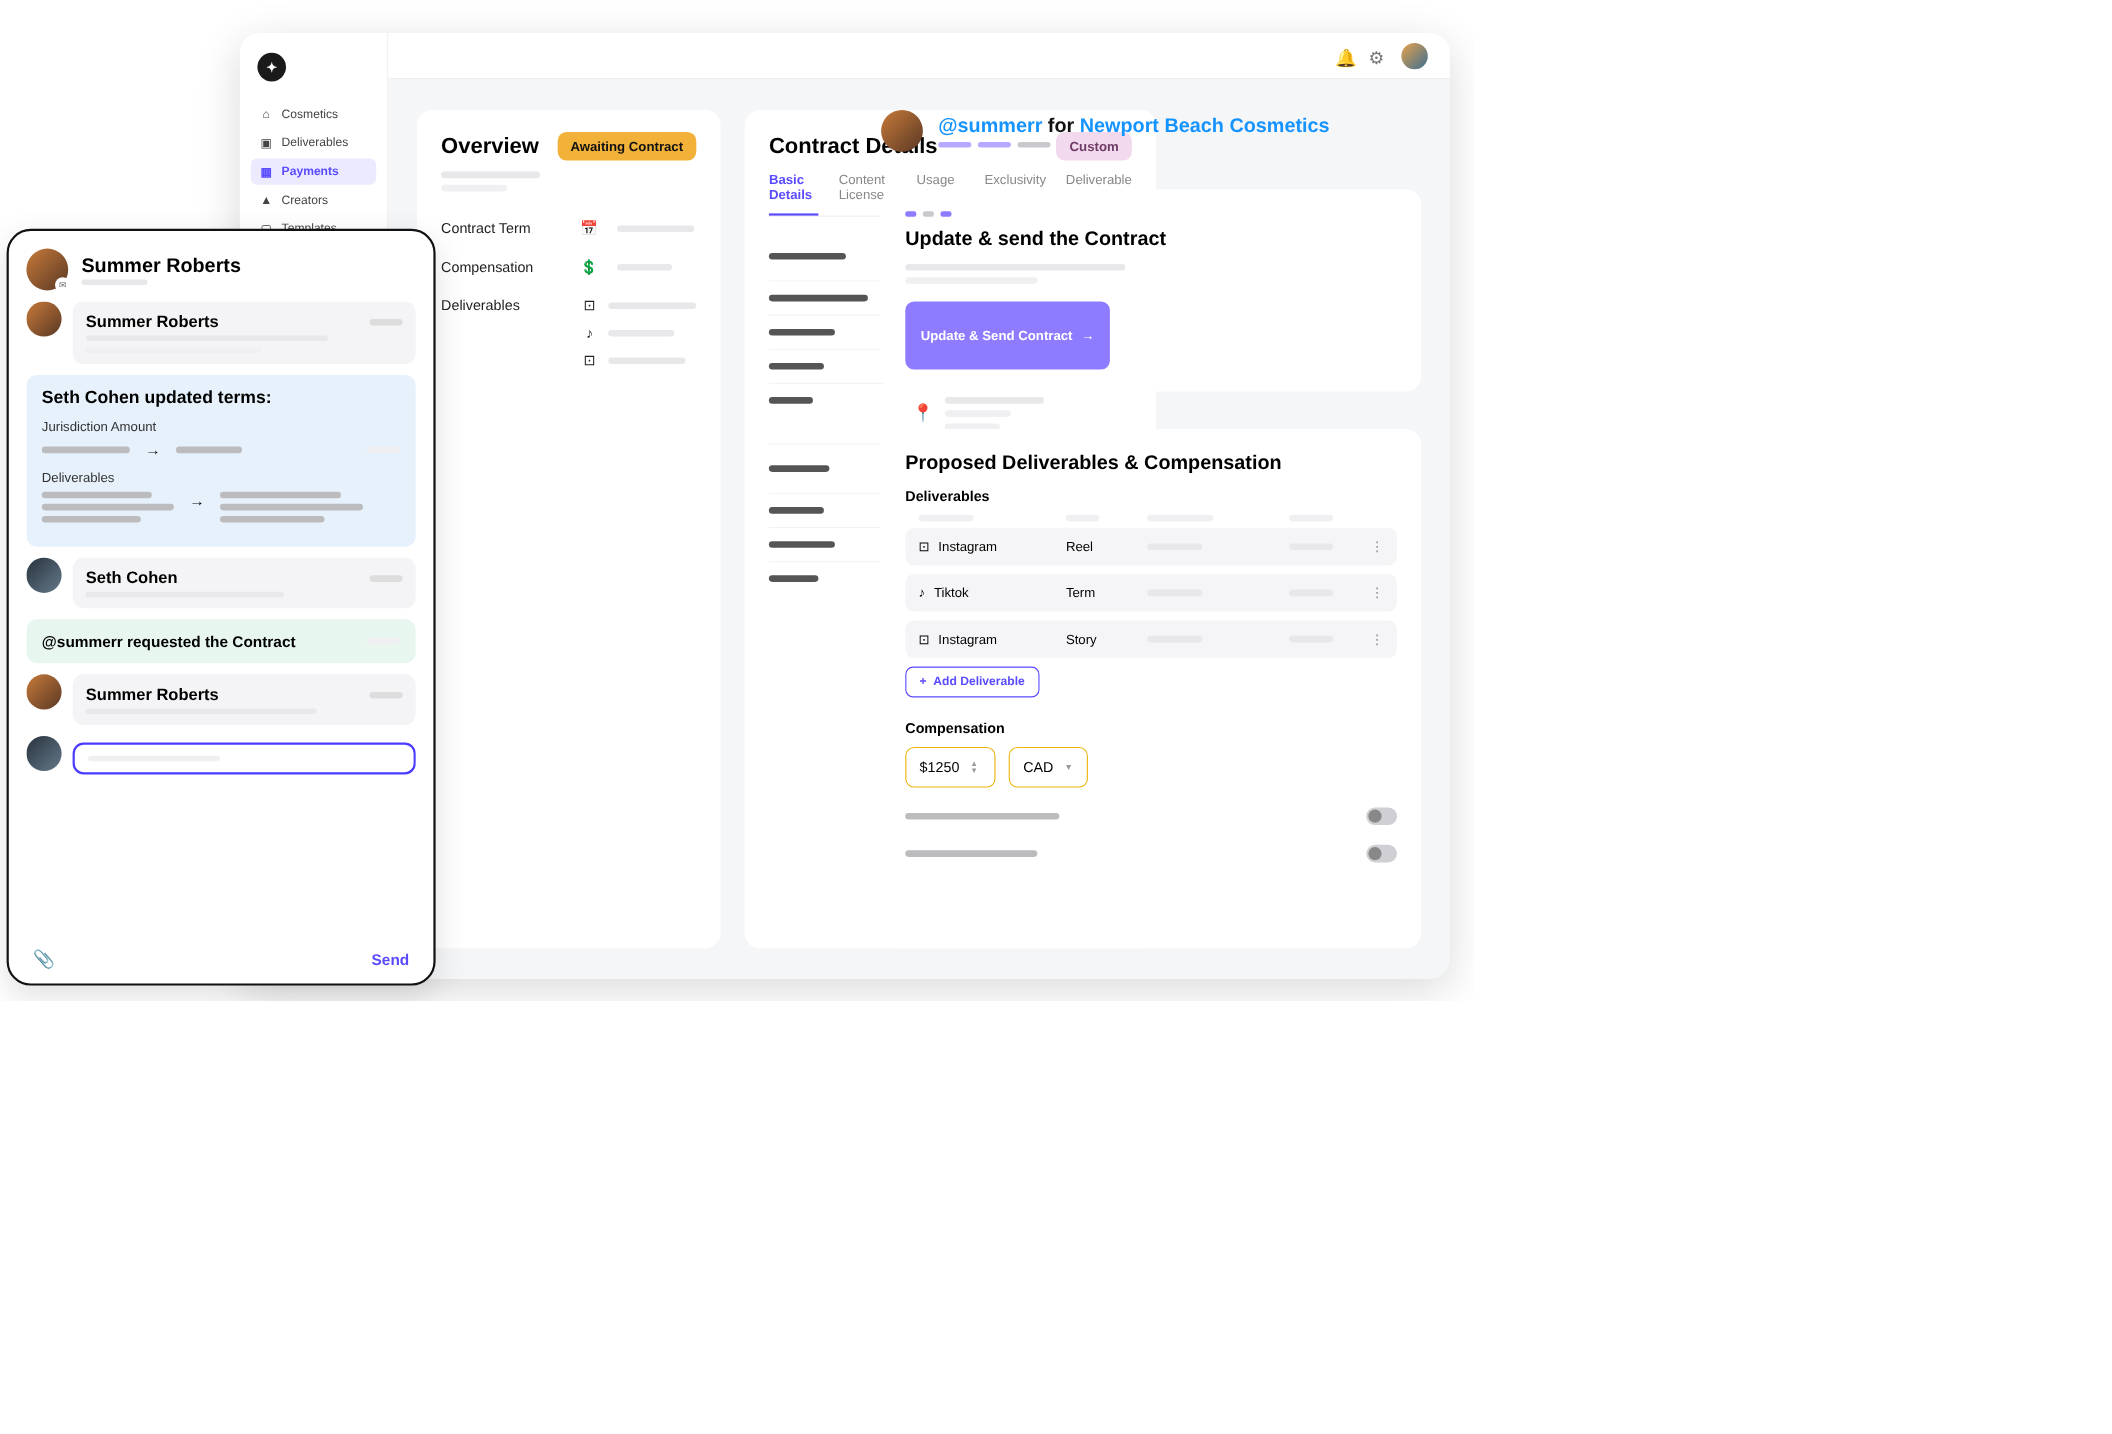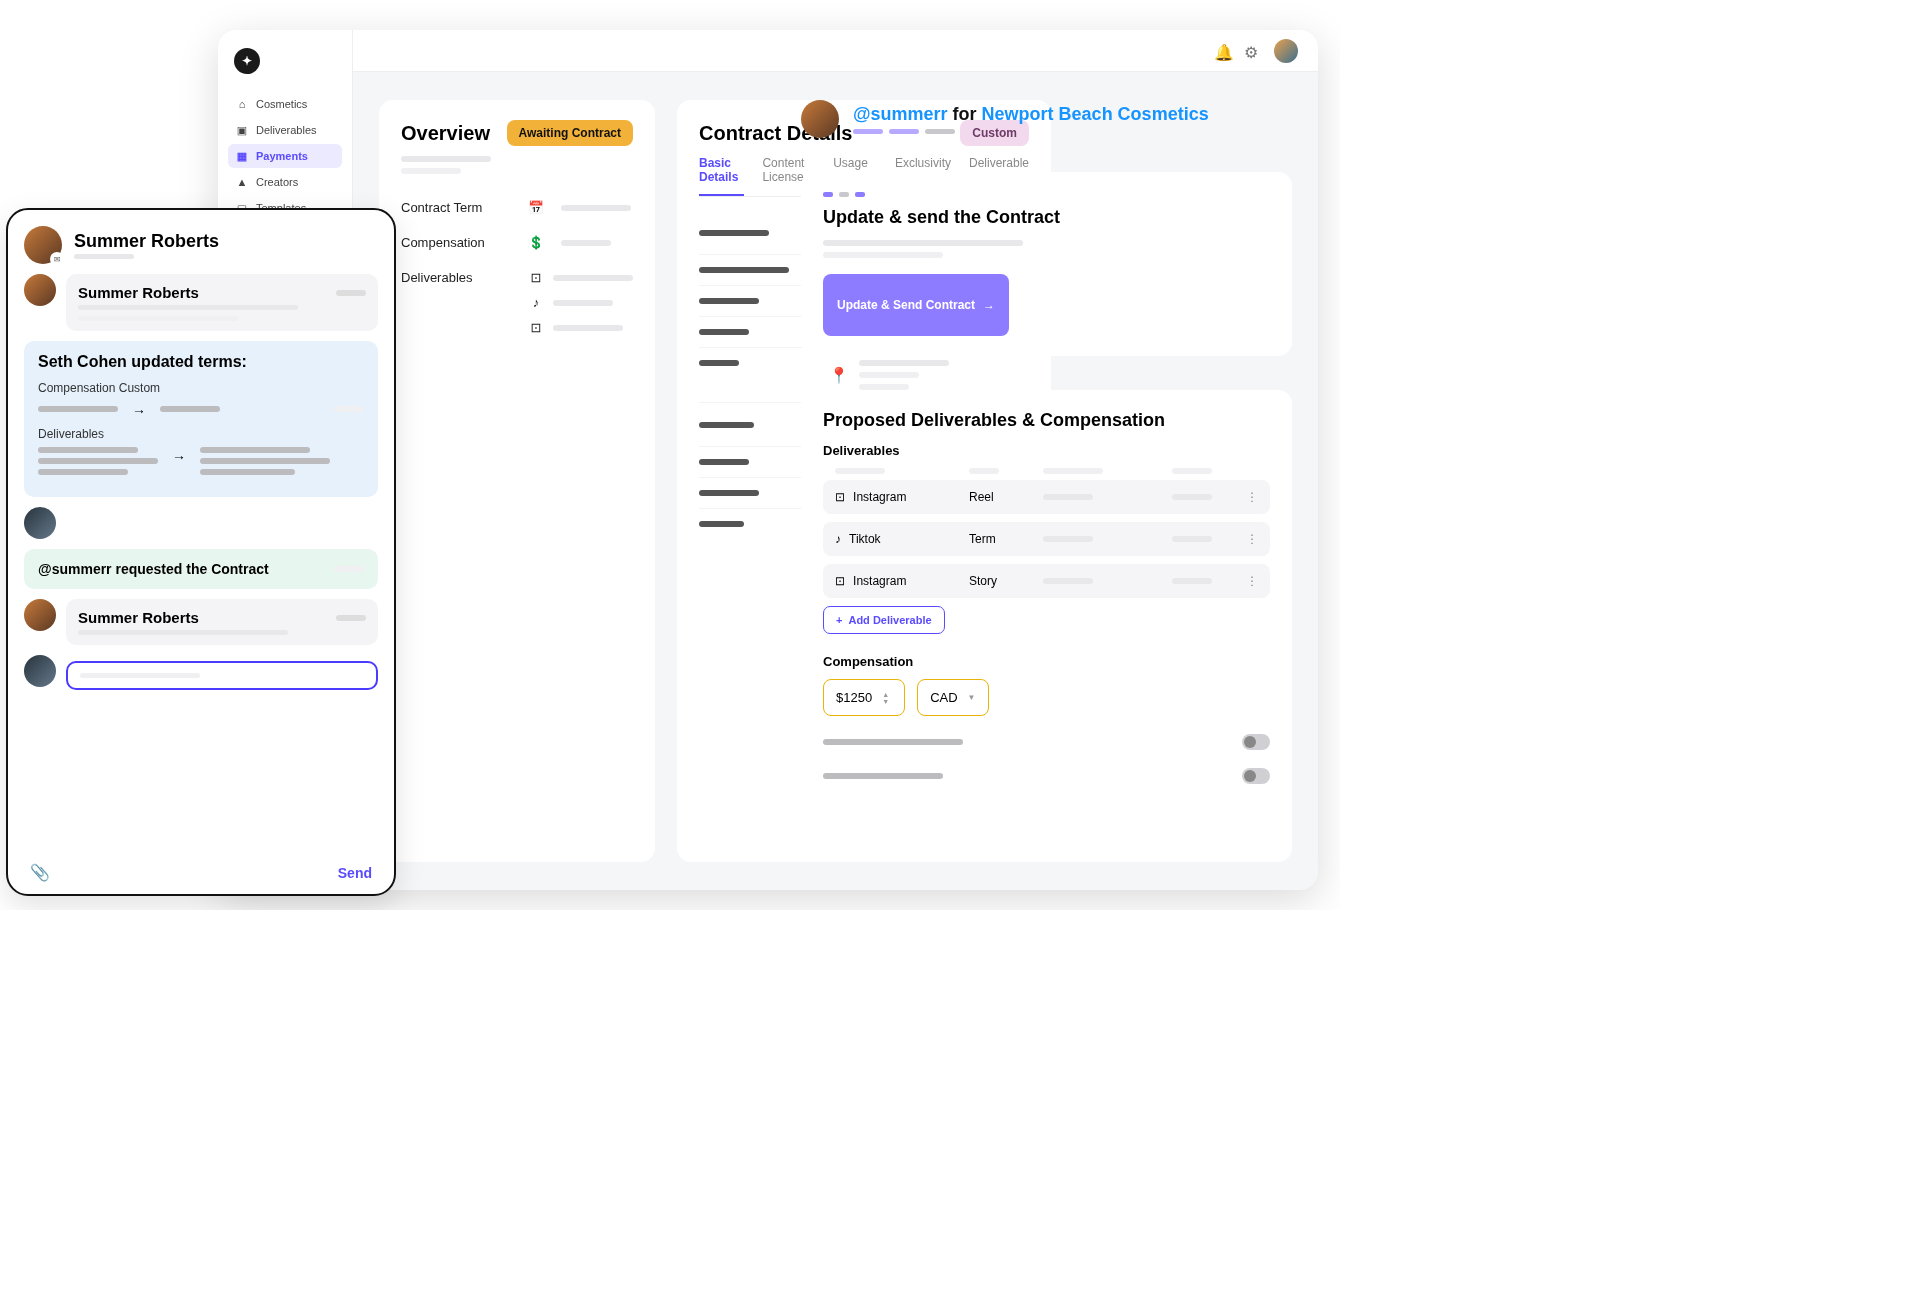--- a/index.html
+++ b/index.html
@@ -432,21 +432,21 @@
             <span class="msg-name">Summer Roberts</span>
             <div class="msg-time"></div>
           </div>
         <div class="skel light" style="width:220px;height:5px;margin-top:4px;"></div>
         <div class="skel lighter" style="width:160px;height:5px;margin-top:6px;"></div>
       </div>
     </div>
 
     <div class="sys-card">
       <div class="sys-title">Seth Cohen updated terms:</div>
-      <div class="sys-label">Compensation Custom</div>
+      <div class="sys-label">Jurisdiction Amount</div>
       <div class="arrow-row">
         <div class="skel" style="width:80px;background:#bcbcbf;"></div>
         <span class="arrow">→</span>
         <div class="skel" style="width:60px;background:#bcbcbf;"></div>
         <div class="skel lighter" style="width:30px;margin-left:auto;"></div>
       </div>
       <div class="sys-label">Deliverables</div>
       <div class="arrow-row" style="align-items:flex-start;">
         <div style="display:flex;flex-direction:column;gap:5px;">
           <div class="skel" style="width:100px;background:#bcbcbf;"></div>
@@ -457,20 +457,27 @@
         <div style="display:flex;flex-direction:column;gap:5px;">
           <div class="skel" style="width:110px;background:#bcbcbf;"></div>
           <div class="skel" style="width:130px;background:#bcbcbf;"></div>
           <div class="skel" style="width:95px;background:#bcbcbf;"></div>
         </div>
       </div>
     </div>
 
     <div class="msg-row">
       <div class="av av-seth"></div>
+      <div class="msg" style="flex:1;">
+        <div class="msg-hd">
+            <span class="msg-name">Seth Cohen</span>
+            <div class="msg-time"></div>
+          </div>
+        <div class="skel light" style="width:180px;height:5px;margin-top:4px;"></div>
+      </div>
     </div>
 
     <div class="sys-card green">
       <span style="font-size:14px;font-weight:800;">@summerr requested the Contract</span>
       <div class="skel lighter" style="width:30px;"></div>
     </div>
 
     <div class="msg-row">
       <div class="av av-summer"></div>
       <div class="msg" style="flex:1;">

